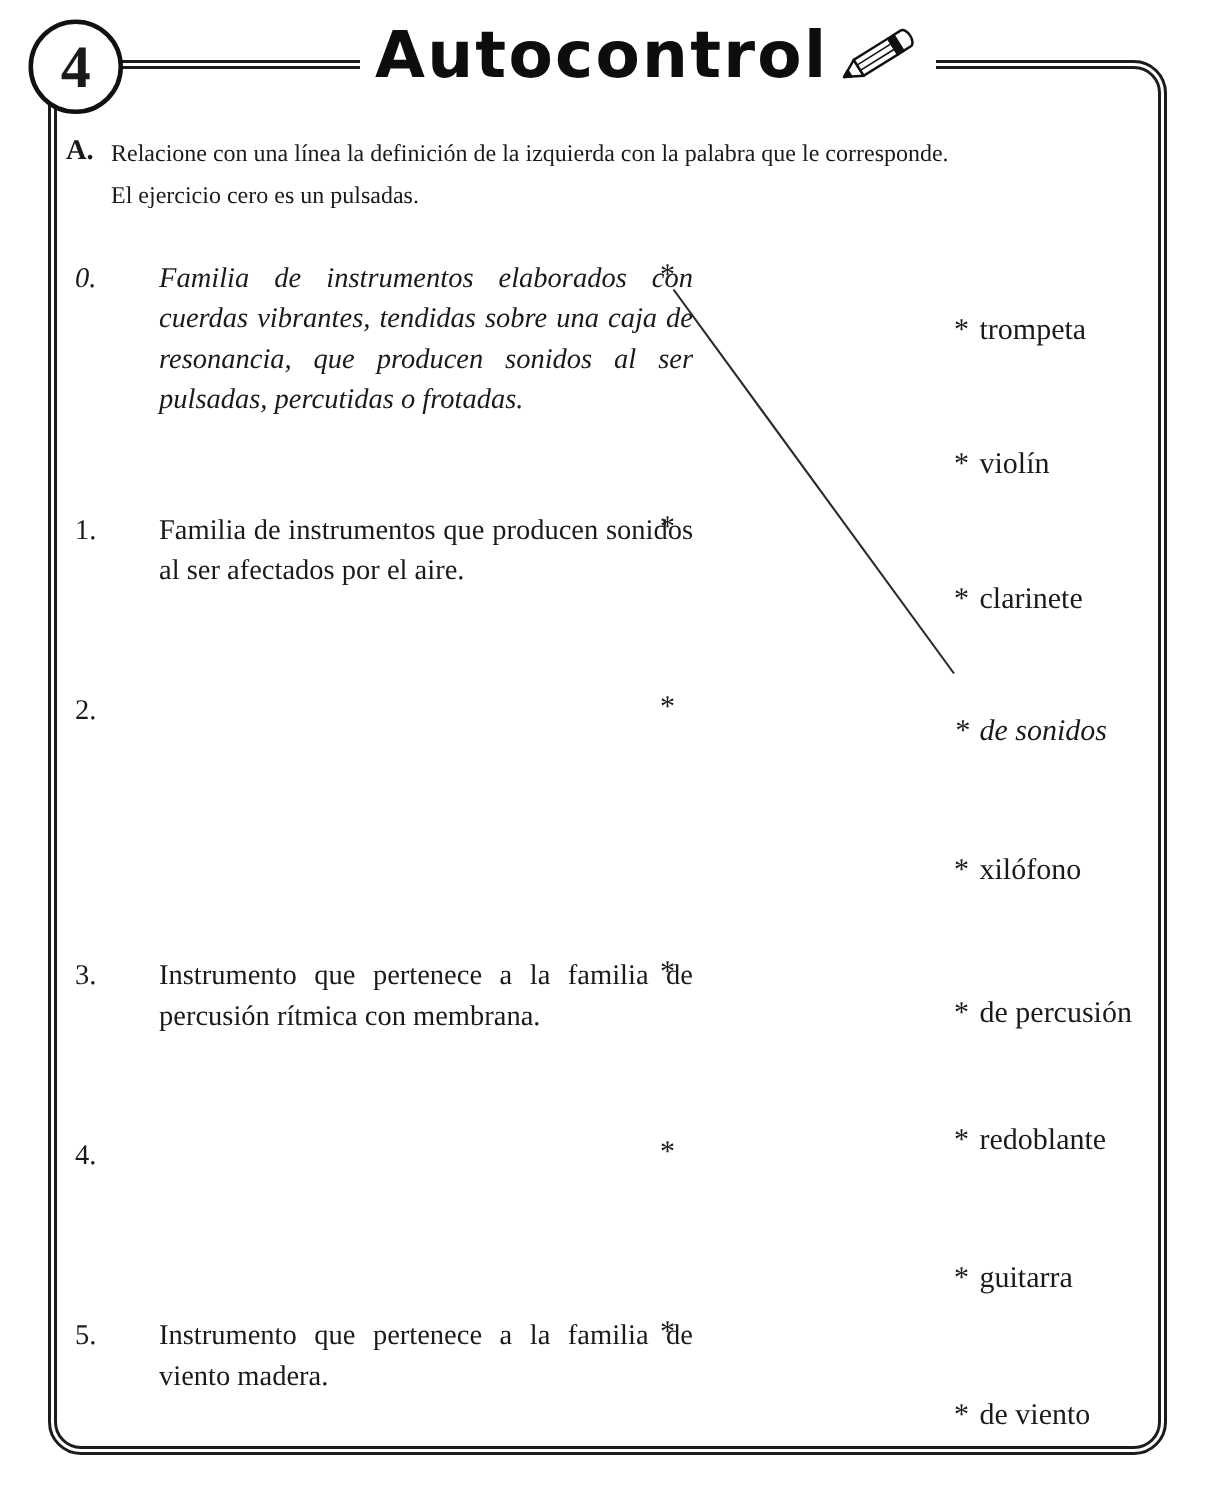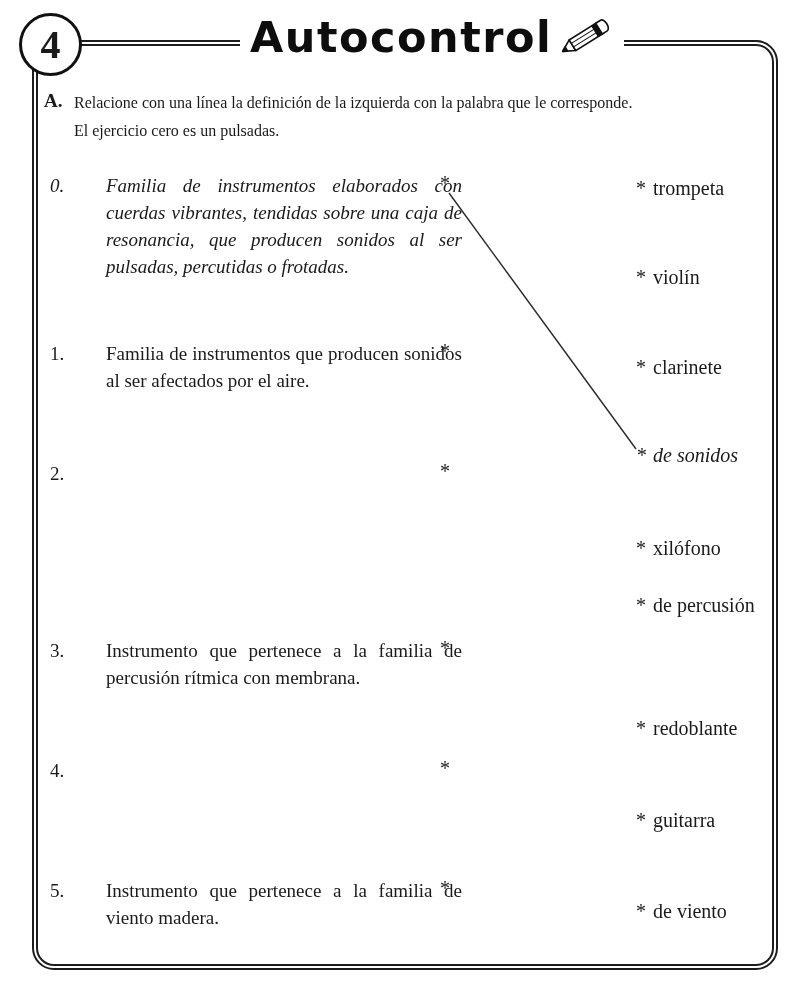--- a/index.html
+++ b/index.html
@@ -34,21 +34,21 @@
   .instr-label{position:absolute;left:44px;top:90px;font-weight:bold;font-size:19px;z-index:2;}
   .instr-line{position:absolute;left:74px;font-size:16px;line-height:28px;white-space:nowrap;z-index:2;}
   .instr-line.l1{top:89px;}
   .instr-line.l2{top:117px;}
   
   .item{position:absolute;left:50px;width:404px;font-size:19px;line-height:27px;z-index:2;}
   .item .num{position:absolute;left:0;top:0;}
   .item .body{margin-left:56px;width:356px;text-align:justify;}
   .item .marker{position:absolute;left:390px;top:-2px;font-size:20px;}
   
-  .word{position:absolute;left:636px;font-size:20px;line-height:26px;white-space:nowrap;z-index:2;}
+  .word{position:absolute;left:636px;font-size:20px;line-height:26px;white-space:nowrap;z-index:2;margin-top:32px;}
   .word .marker{margin-right:7px;}
   .italic{font-style:italic;}
   
   .overlay{position:absolute;left:0;top:0;width:803px;height:992px;z-index:5;pointer-events:none;}
 </style>
 </head>
 <body>
 
 <div class="frame"></div>
 
@@ -123,21 +123,21 @@
 </div>
 <div class="word" style="top:354px">
   <span class="marker">*</span><span>clarinete</span>
 </div>
 <div class="word" style="top:442px">
   <span class="marker italic">*</span><span class="italic">de sonidos</span>
 </div>
 <div class="word" style="top:535px">
   <span class="marker">*</span><span>xilófono</span>
 </div>
-<div class="word" style="top:592px">
+<div class="word" style="top:630px">
   <span class="marker">*</span><span>de percusión</span>
 </div>
 <div class="word" style="top:715px">
   <span class="marker">*</span><span>redoblante</span>
 </div>
 <div class="word" style="top:807px">
   <span class="marker">*</span><span>guitarra</span>
 </div>
 <div class="word" style="top:898px">
   <span class="marker">*</span><span>de viento</span>

